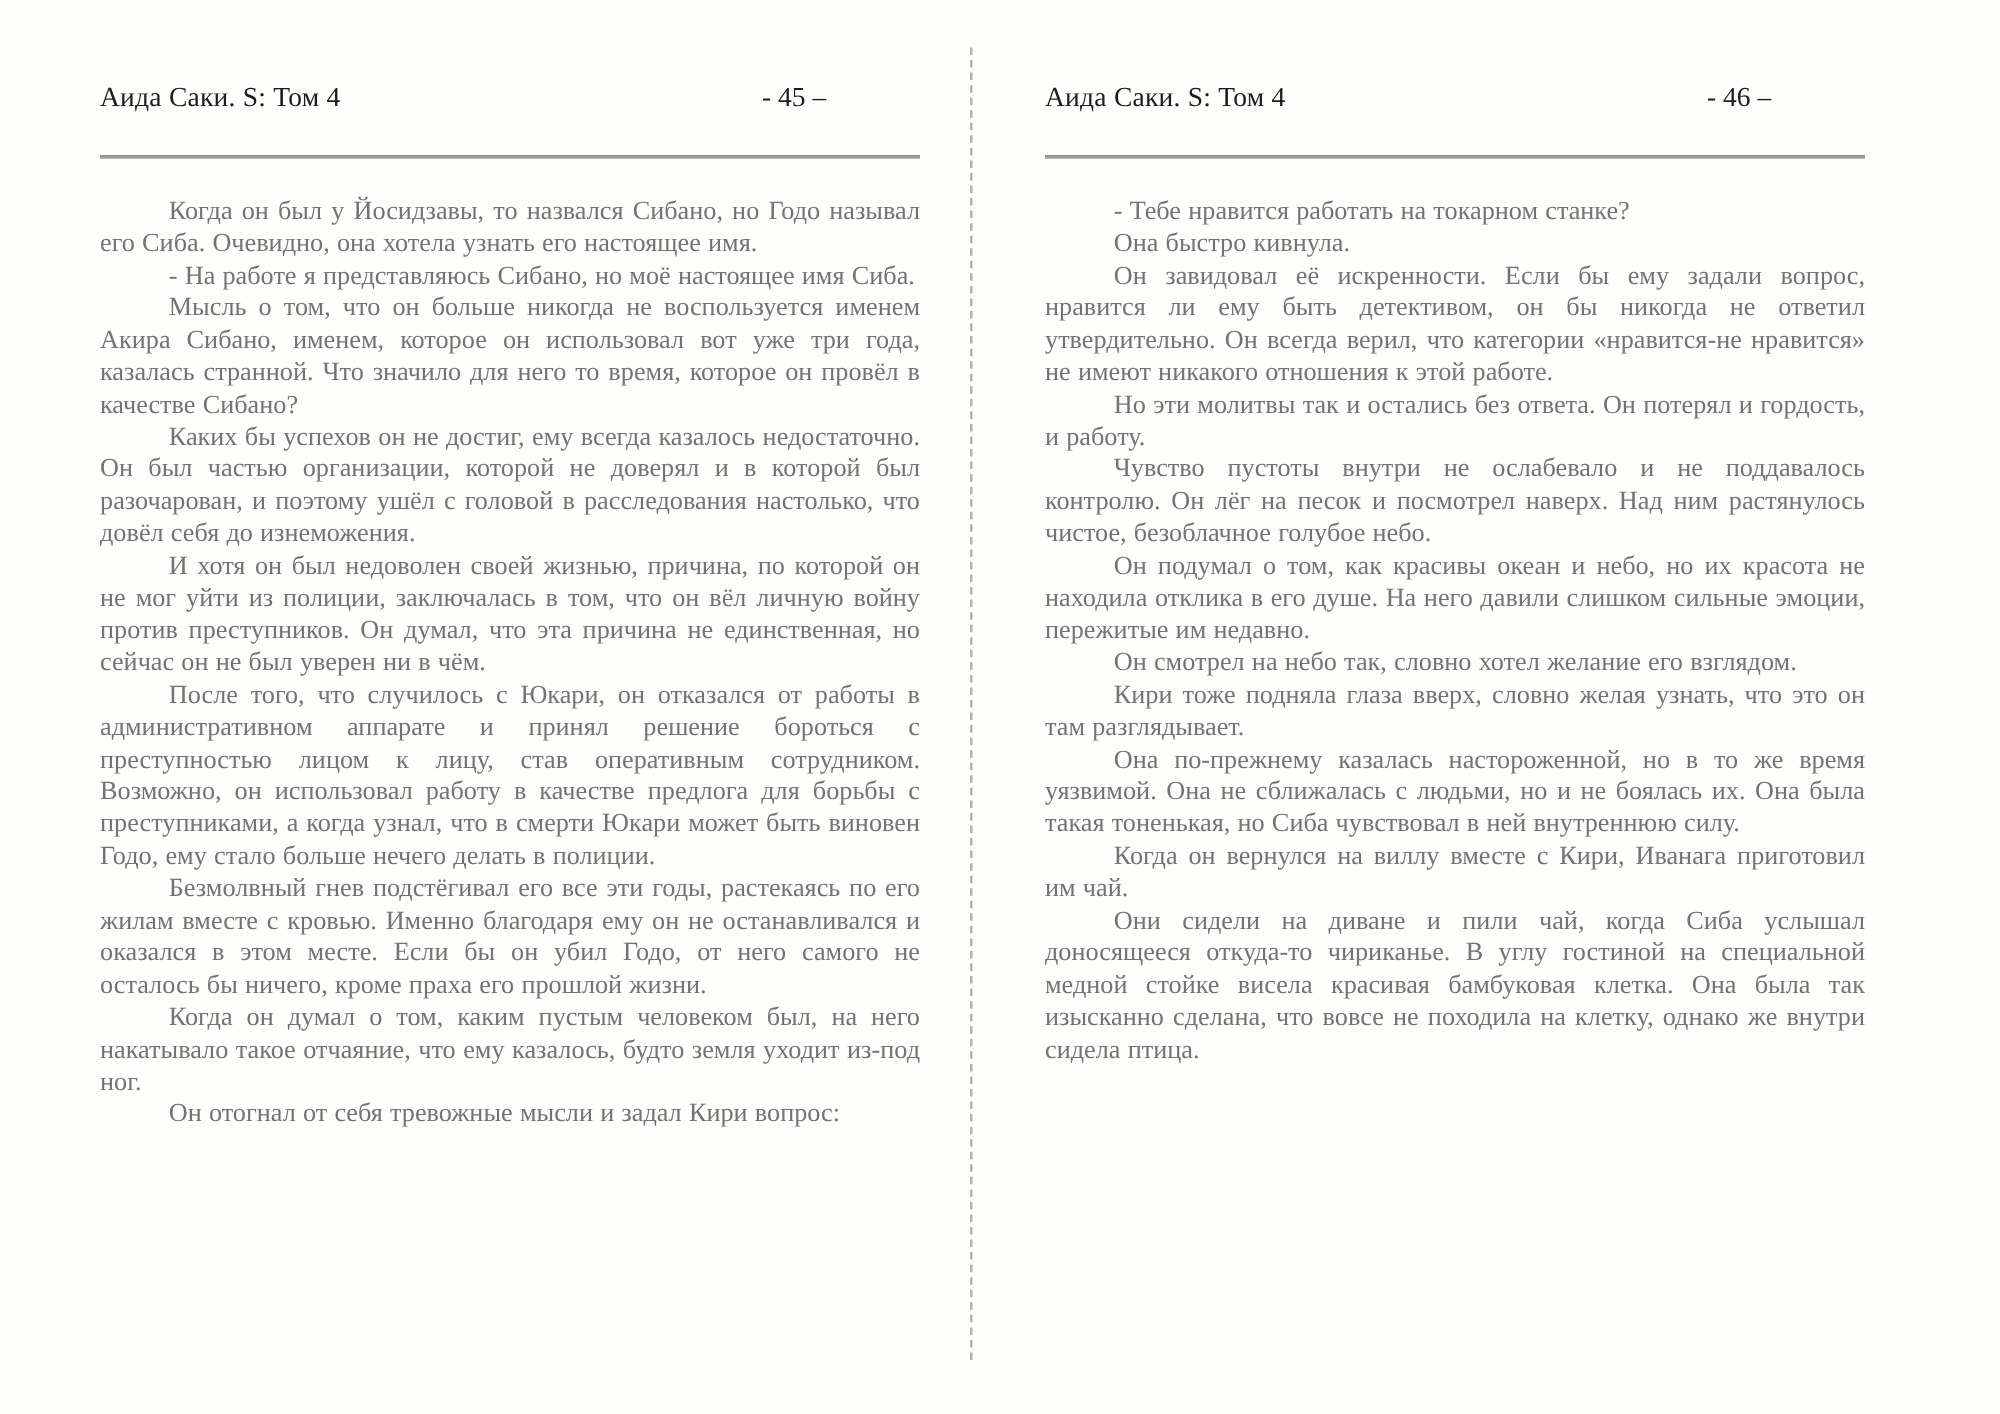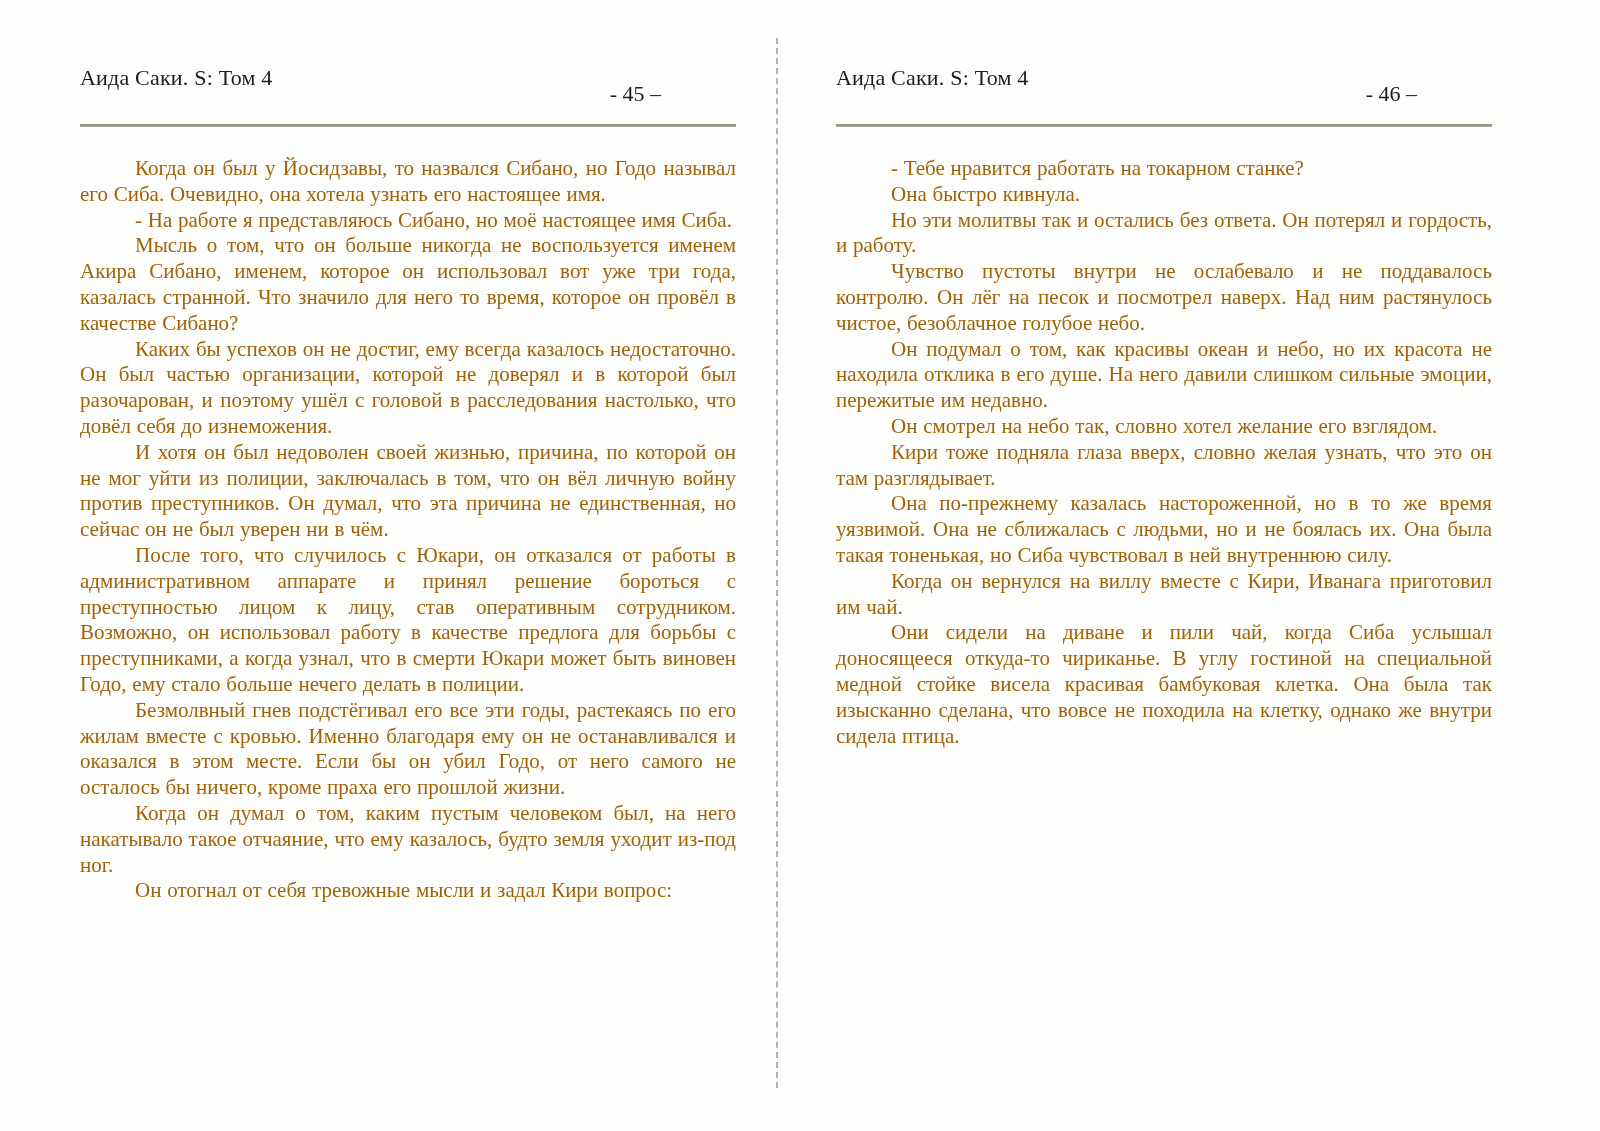--- a/index.html
+++ b/index.html
@@ -35,33 +35,33 @@
   }
   .book-title {
     position: absolute;
     left: 0;
     top: 0;
     letter-spacing: 0.2px;
   }
   .page-number {
     position: absolute;
     right: 75px;
-    top: 16px;
+    top: 0;
     font-family: Liberation Serif, serif;
   }
   .header-rule {
     margin-top: 32px;
     height: 3px;
     width: 100%;
     background: linear-gradient(#8f8d81, #aba89a);
     border: none;
   }
   .page-body {
     margin-top: 29px;
-    color: #a16207;
+    color: #737373;
   }
   .para {
     margin: 0;
     text-indent: 55px;
     text-align: justify;
     font-size: 21px;
     line-height: 25.8px;
     word-spacing: 0.5px;
   }
   .page-divider {
@@ -101,20 +101,21 @@
 
   <div class="page right">
     <div class="page-header">
       <span class="book-title">Аида Саки. S: Том 4</span>
       <span class="page-number">- 46 –</span>
     </div>
     <div class="header-rule"></div>
     <div class="page-body">
         <p class="para">- Тебе нравится работать на токарном станке?</p>
         <p class="para">Она быстро кивнула.</p>
+        <p class="para">Он завидовал её искренности. Если бы ему задали вопрос, нравится ли ему быть детективом, он бы никогда не ответил утвердительно. Он всегда верил, что категории «нравится-не нравится» не имеют никакого отношения к этой работе.</p>
         <p class="para">Но эти молитвы так и остались без ответа. Он потерял и гордость, и работу.</p>
         <p class="para">Чувство пустоты внутри не ослабевало и не поддавалось контролю. Он лёг на песок и посмотрел наверх. Над ним растянулось чистое, безоблачное голубое небо.</p>
         <p class="para">Он подумал о том, как красивы океан и небо, но их красота не находила отклика в его душе. На него давили слишком сильные эмоции, пережитые им недавно.</p>
         <p class="para">Он смотрел на небо так, словно хотел желание его взглядом.</p>
         <p class="para">Кири тоже подняла глаза вверх, словно желая узнать, что это он там разглядывает.</p>
         <p class="para">Она по-прежнему казалась настороженной, но в то же время уязвимой. Она не сближалась с людьми, но и не боялась их. Она была такая тоненькая, но Сиба чувствовал в ней внутреннюю силу.</p>
         <p class="para">Когда он вернулся на виллу вместе с Кири, Иванага приготовил им чай.</p>
         <p class="para">Они сидели на диване и пили чай, когда Сиба услышал доносящееся откуда-то чириканье. В углу гостиной на специальной медной стойке висела красивая бамбуковая клетка. Она была так изысканно сделана, что вовсе не походила на клетку, однако же внутри сидела птица.</p>
       </div>
   </div>

